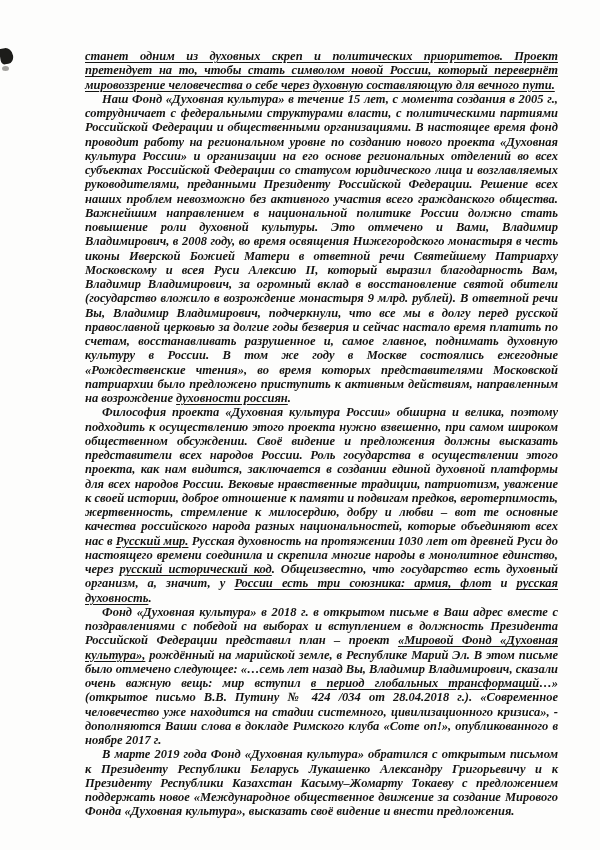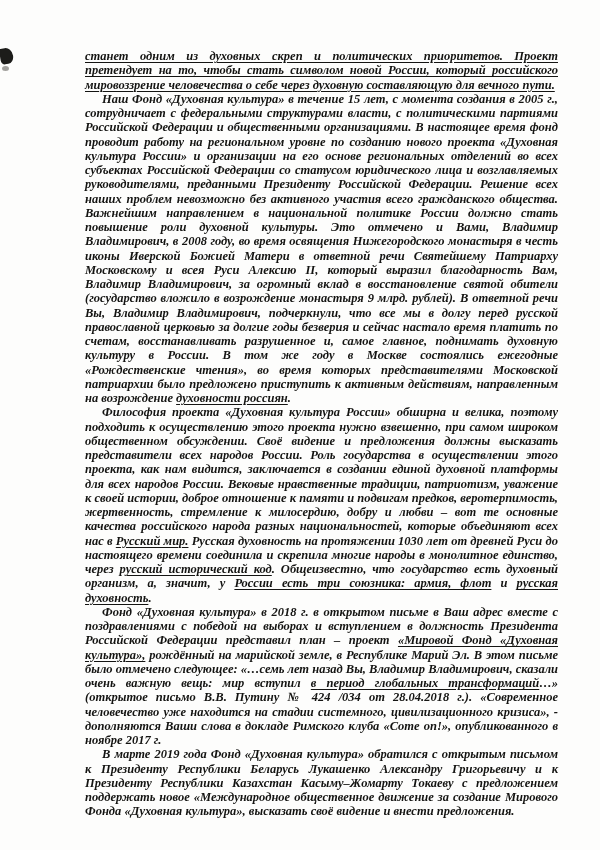--- a/index.html
+++ b/index.html
@@ -64,19 +64,19 @@
     border-radius: 50%;
   }
 </style>
 </head>
 <body>
 
 <div class="page">
   <div class="scan-blob"></div>
   <div class="scan-smudge"></div>
   <div class="doc-body">
-      <p class="para flush"><span class="u">станет одним из духовных скреп и политических приоритетов. Проект претендует на то, чтобы стать символом новой России, который российского мировоззрение человечества о себе через духовную составляющую для вечного пути.</span></p>
+      <p class="para flush"><span class="u">станет одним из духовных скреп и политических приоритетов. Проект претендует на то, чтобы стать символом новой России, который перевернёт мировоззрение человечества о себе через духовную составляющую для вечного пути.</span></p>
       <p class="para"><span>Наш Фонд «Духовная культура» в течение 15 лет, с момента создания в 2005 г., сотрудничает с федеральными структурами власти, с политическими партиями Российской Федерации и общественными организациями. В настоящее время фонд проводит работу на региональном уровне по созданию нового проекта «Духовная культура России» и организации на его основе региональных отделений во всех субъектах Российской Федерации со статусом юридического лица и возглавляемых руководителями, преданными Президенту Российской Федерации. Решение всех наших проблем невозможно без активного участия всего гражданского общества. Важнейшим направлением в национальной политике России должно стать повышение роли духовной культуры. Это отмечено и Вами, Владимир Владимирович, в 2008 году, во время освящения Нижегородского монастыря в честь иконы Иверской Божией Матери в ответной речи Святейшему Патриарху Московскому и всея Руси Алексию II, который выразил благодарность Вам, Владимир Владимирович, за огромный вклад в восстановление святой обители (государство вложило в возрождение монастыря 9 млрд. рублей). В ответной речи Вы, Владимир Владимирович, подчеркнули, что все мы в долгу перед русской православной церковью за долгие годы безверия и сейчас настало время платить по счетам, восстанавливать разрушенное и, самое главное, поднимать духовную культуру в России. В том же году в Москве состоялись ежегодные «Рождественские чтения», во время которых представителями Московской патриархии было предложено приступить к активным действиям, направленным на возрождение </span><span class="u">духовности россиян</span><span>.</span></p>
       <p class="para"><span>Философия проекта «Духовная культура России» обширна и велика, поэтому подходить к осуществлению этого проекта нужно взвешенно, при самом широком общественном обсуждении. Своё видение и предложения должны высказать представители всех народов России. Роль государства в осуществлении этого проекта, как нам видится, заключается в создании единой духовной платформы для всех народов России. Вековые нравственные традиции, патриотизм, уважение к своей истории, доброе отношение к памяти и подвигам предков, веротерпимость, жертвенность, стремление к милосердию, добру и любви – вот те основные качества российского народа разных национальностей, которые объединяют всех нас в </span><span class="u">Русский мир.</span><span> Русская духовность на протяжении 1030 лет от древней Руси до настоящего времени соединила и скрепила многие народы в монолитное единство, через </span><span class="u">русский исторический код</span><span>. Общеизвестно, что государство есть духовный организм, а, значит, у </span><span class="u">России есть три союзника: армия, флот</span><span> и </span><span class="u">русская духовность</span><span>.</span></p>
       <p class="para"><span>Фонд «Духовная культура» в 2018 г. в открытом письме в Ваш адрес вместе с поздравлениями с победой на выборах и вступлением в должность Президента Российской Федерации представил план – проект </span><span class="u">«Мировой Фонд «Духовная культура»,</span><span> рождённый на марийской земле, в Республике Марий Эл. В этом письме было отмечено следующее: «…семь лет назад Вы, Владимир Владимирович, сказали очень важную вещь: мир вступил </span><span class="u">в период глобальных трансформаций</span><span>…» (открытое письмо В.В. Путину № 424 /034 от 28.04.2018 г.). «Современное человечество уже находится на стадии системного, цивилизационного кризиса», - дополняются Ваши слова в докладе Римского клуба «Come on!», опубликованного в ноябре 2017 г.</span></p>
       <p class="para"><span>В марте 2019 года Фонд «Духовная культура» обратился с открытым письмом к Президенту Республики Беларусь Лукашенко Александру Григорьевичу и к Президенту Республики Казахстан Касыму–Жомарту Токаеву с предложением поддержать новое «Международное общественное движение за создание Мирового Фонда «Духовная культура», высказать своё видение и внести предложения.</span></p>
     </div>
 </div>
 
 </body></html>

